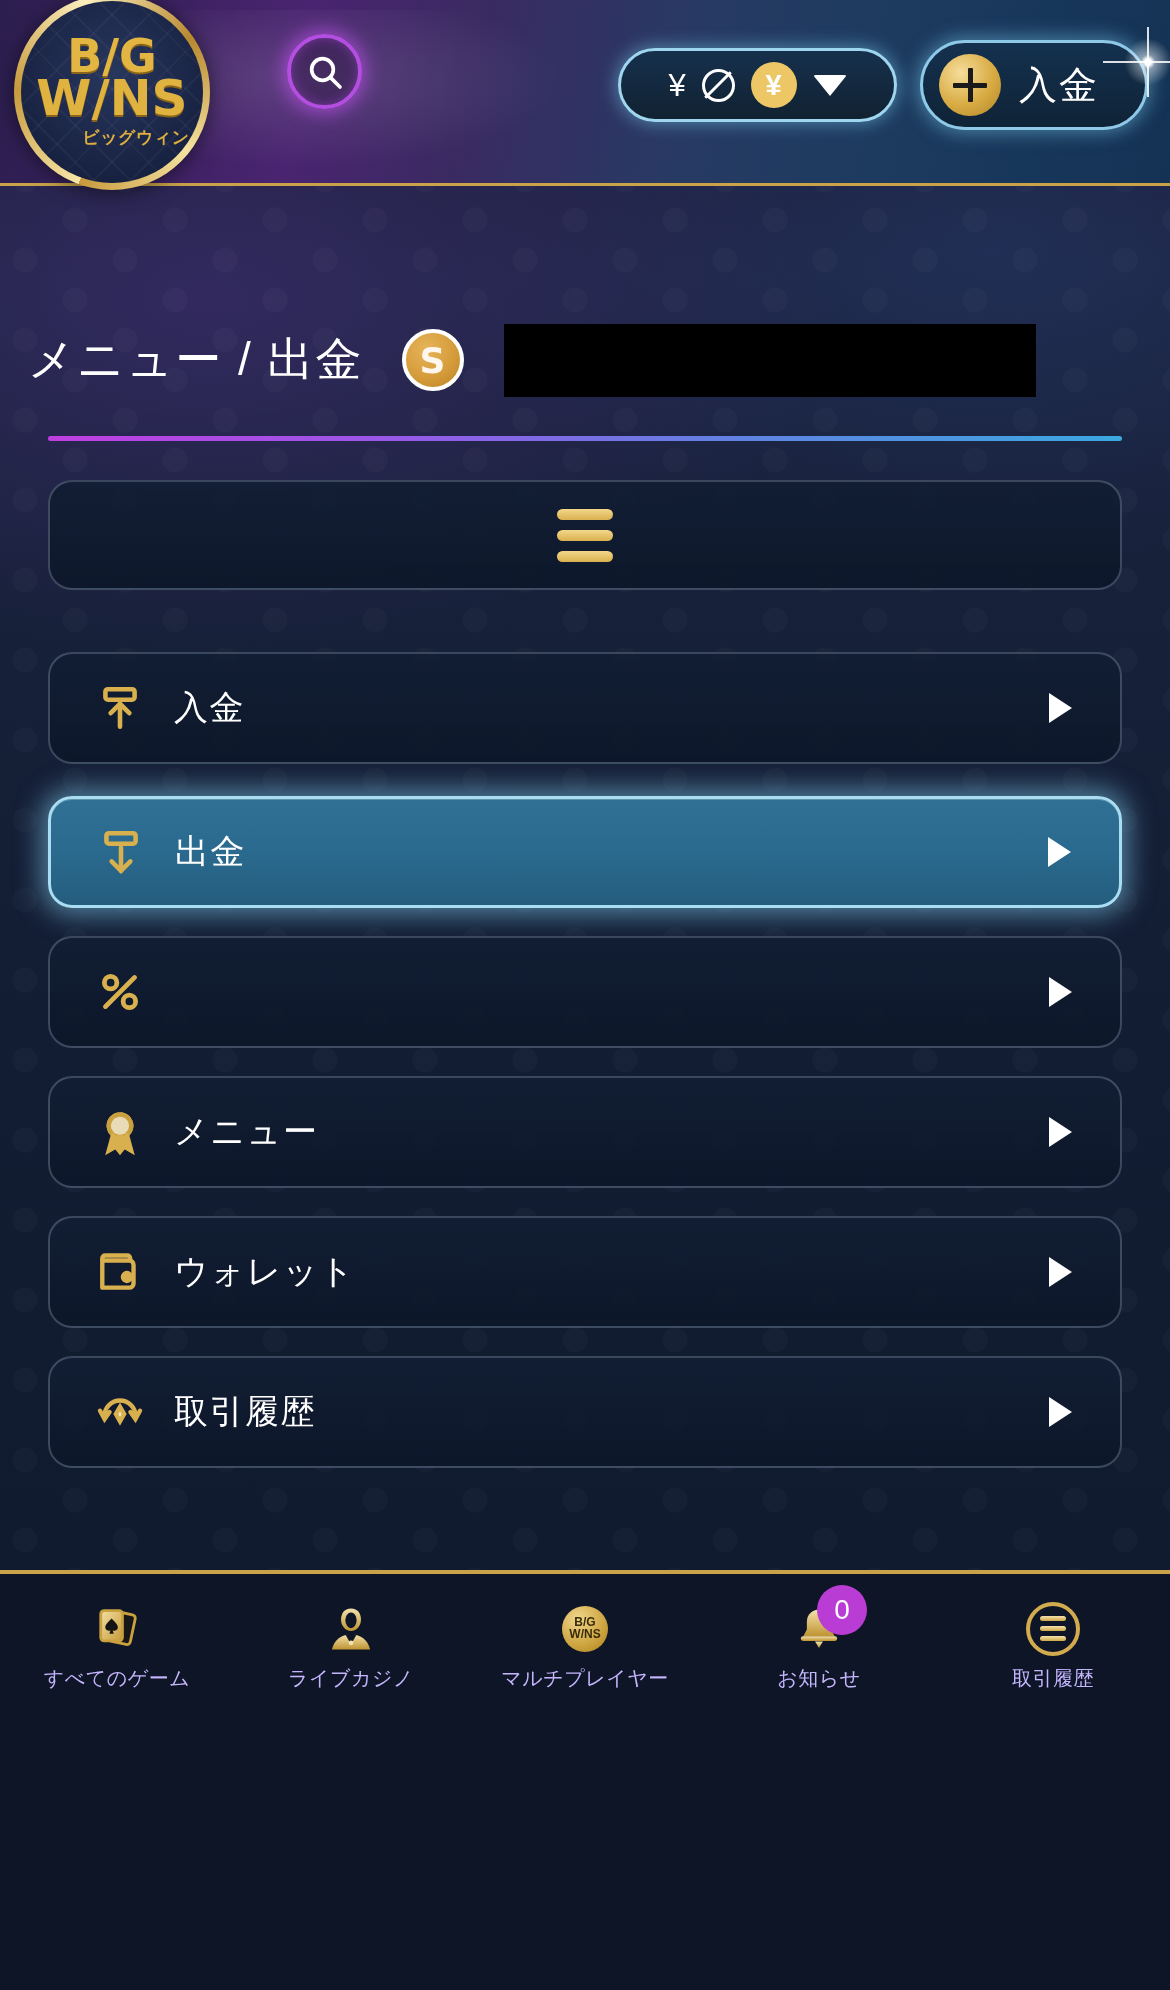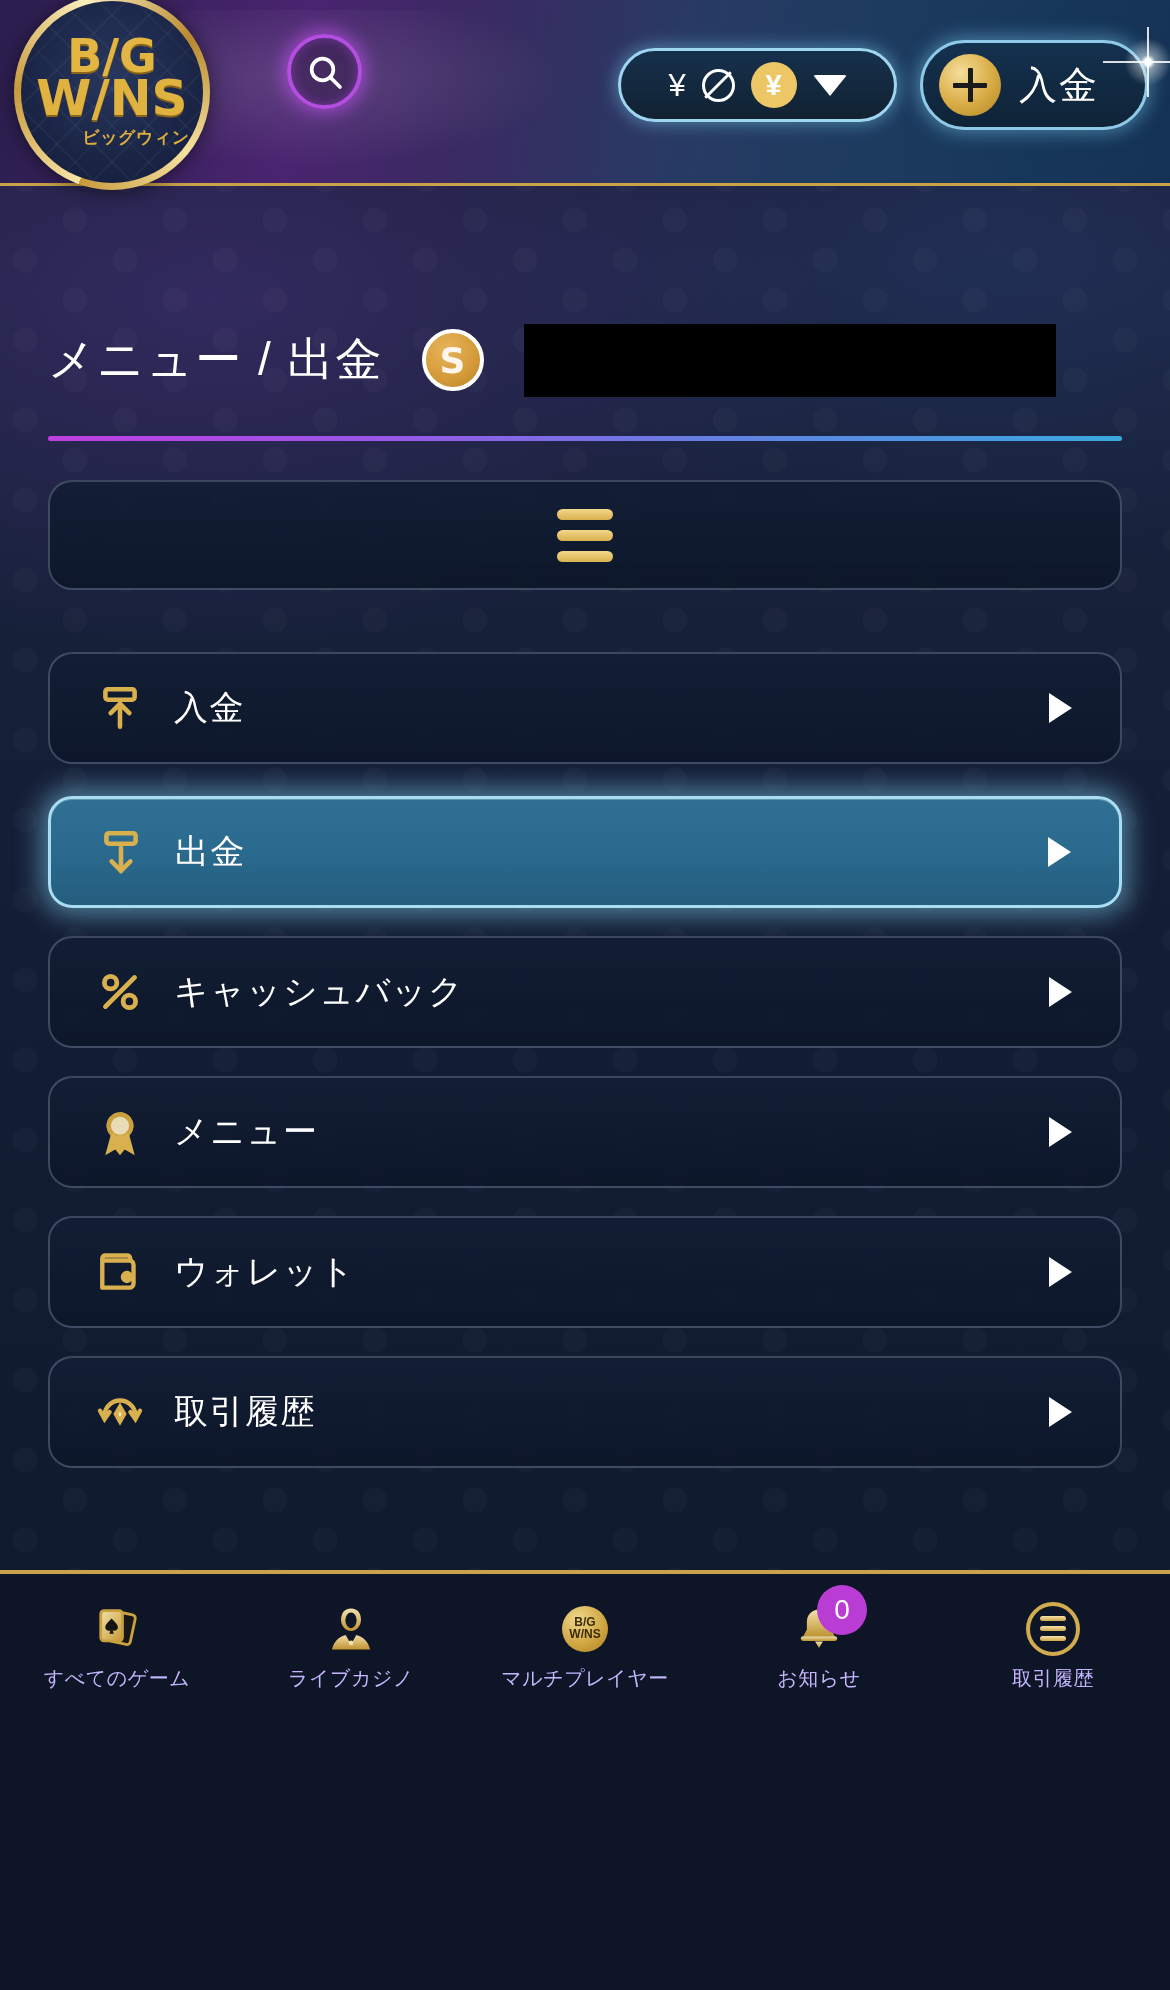--- a/index.html
+++ b/index.html
@@ -205,21 +205,21 @@
     color: #fff; font-size: 38px; font-weight: 400;
     letter-spacing: 2px;
   }
 
   
   .title-row {
     position: absolute;
     left: 0; top: 305px;
     width: 1170px; height: 110px;
     display: flex; align-items: center;
-    padding-left: 48px;
+    padding-left: 28px;
     z-index: 5;
   }
   .page-title {
     color: #fff;
     font-size: 46px;
     font-weight: 400;
     letter-spacing: 2px;
     white-space: nowrap;
   }
   .s-badge {
@@ -448,21 +448,20 @@
     </div>
 
     <div class="panel">
       <span class="row-icon">
         <svg width="50" height="50" viewBox="0 0 24 24" fill="none" stroke="#d9b04e" stroke-width="2.3" stroke-linecap="round">
           <line x1="19" y1="5" x2="5" y2="19"></line>
           <circle cx="7.5" cy="7.5" r="3"></circle>
           <circle cx="16.5" cy="16.5" r="3"></circle>
         </svg>
       </span>
-      <span class="row-label">キャッシュバック</span>
       <span class="row-caret"></span>
     </div>
 
     <div class="panel">
       <span class="row-icon">
         <svg width="50" height="50" viewBox="0 0 24 24" fill="none" stroke="#d9b04e" stroke-width="2.1" stroke-linecap="round">
           <circle cx="12" cy="9" r="5.4" fill="#e8dcb8" stroke="#d9b04e"></circle>
           <circle cx="12" cy="9" r="5.4" stroke="#caa03f" stroke-dasharray="1.6 1.6"></circle>
           <path d="M8.6 13.6 L6.6 21 L10 19 L12 21.5 L14 19 L17.4 21 L15.4 13.6" fill="#d9b04e" stroke="#d9b04e"></path>
         </svg>

